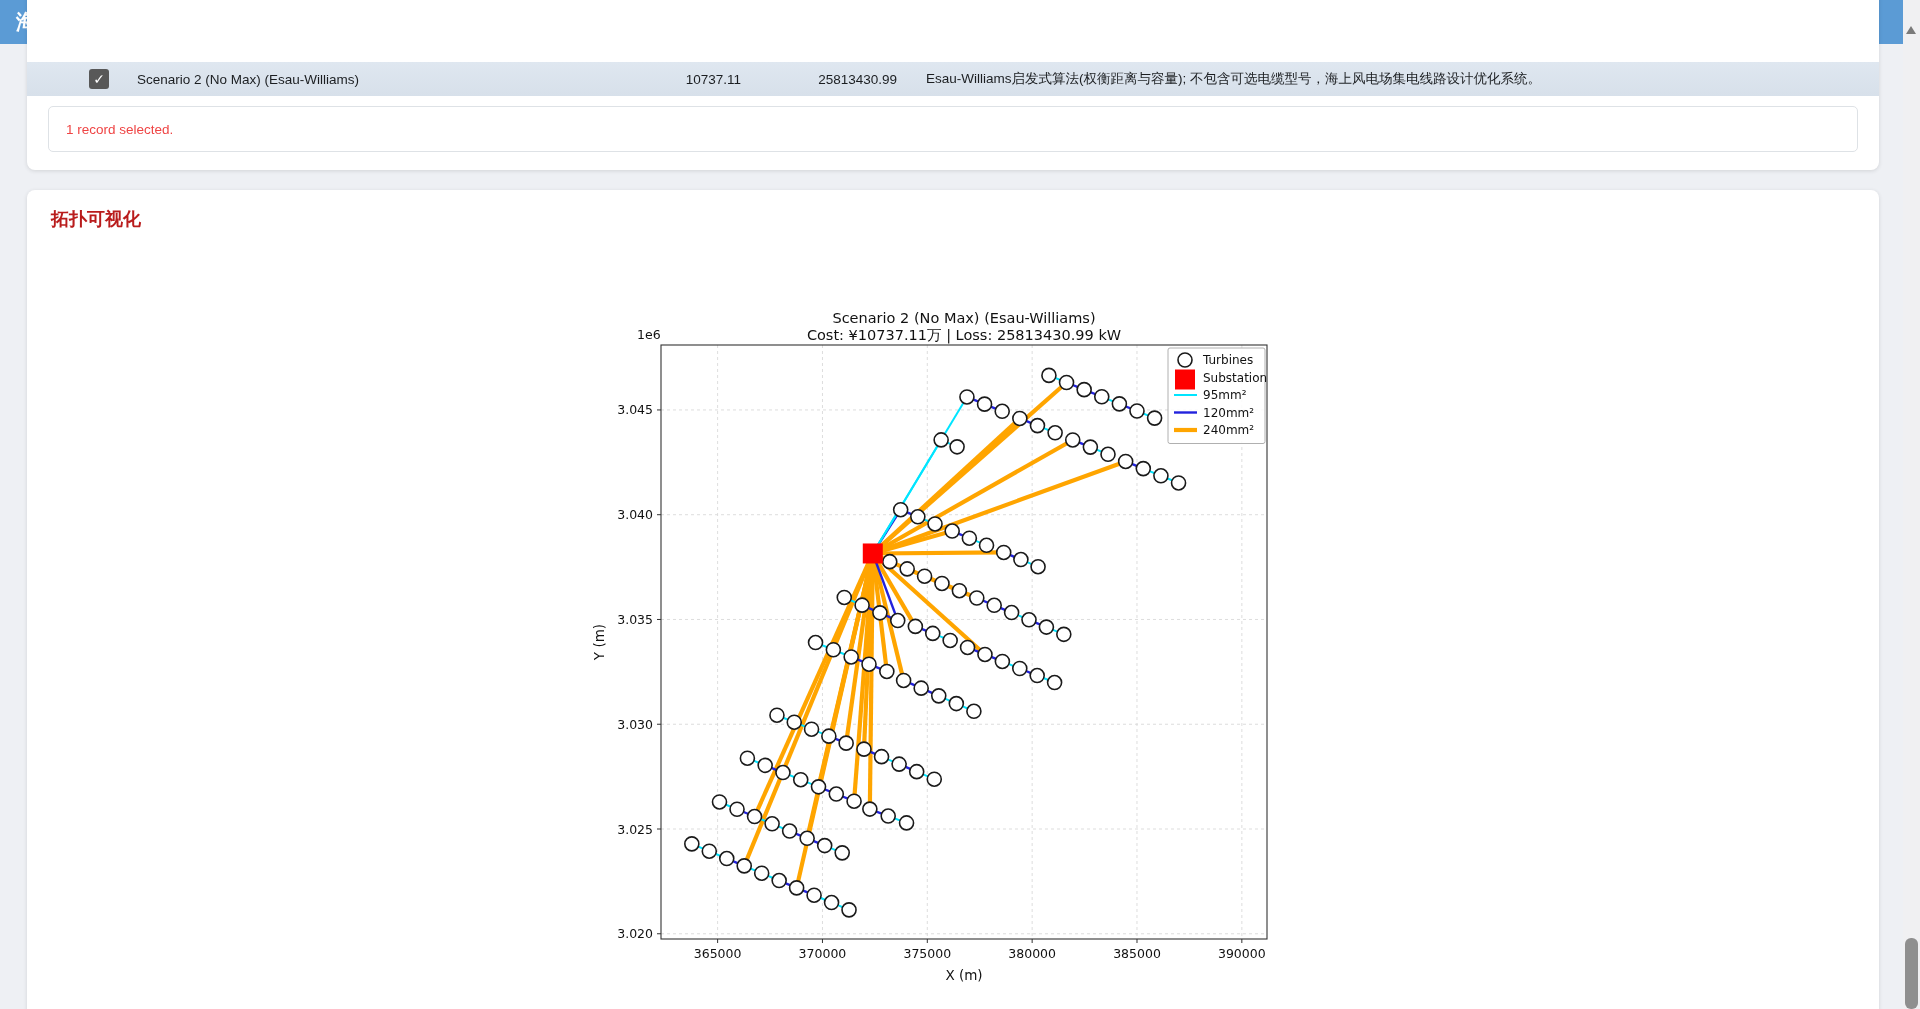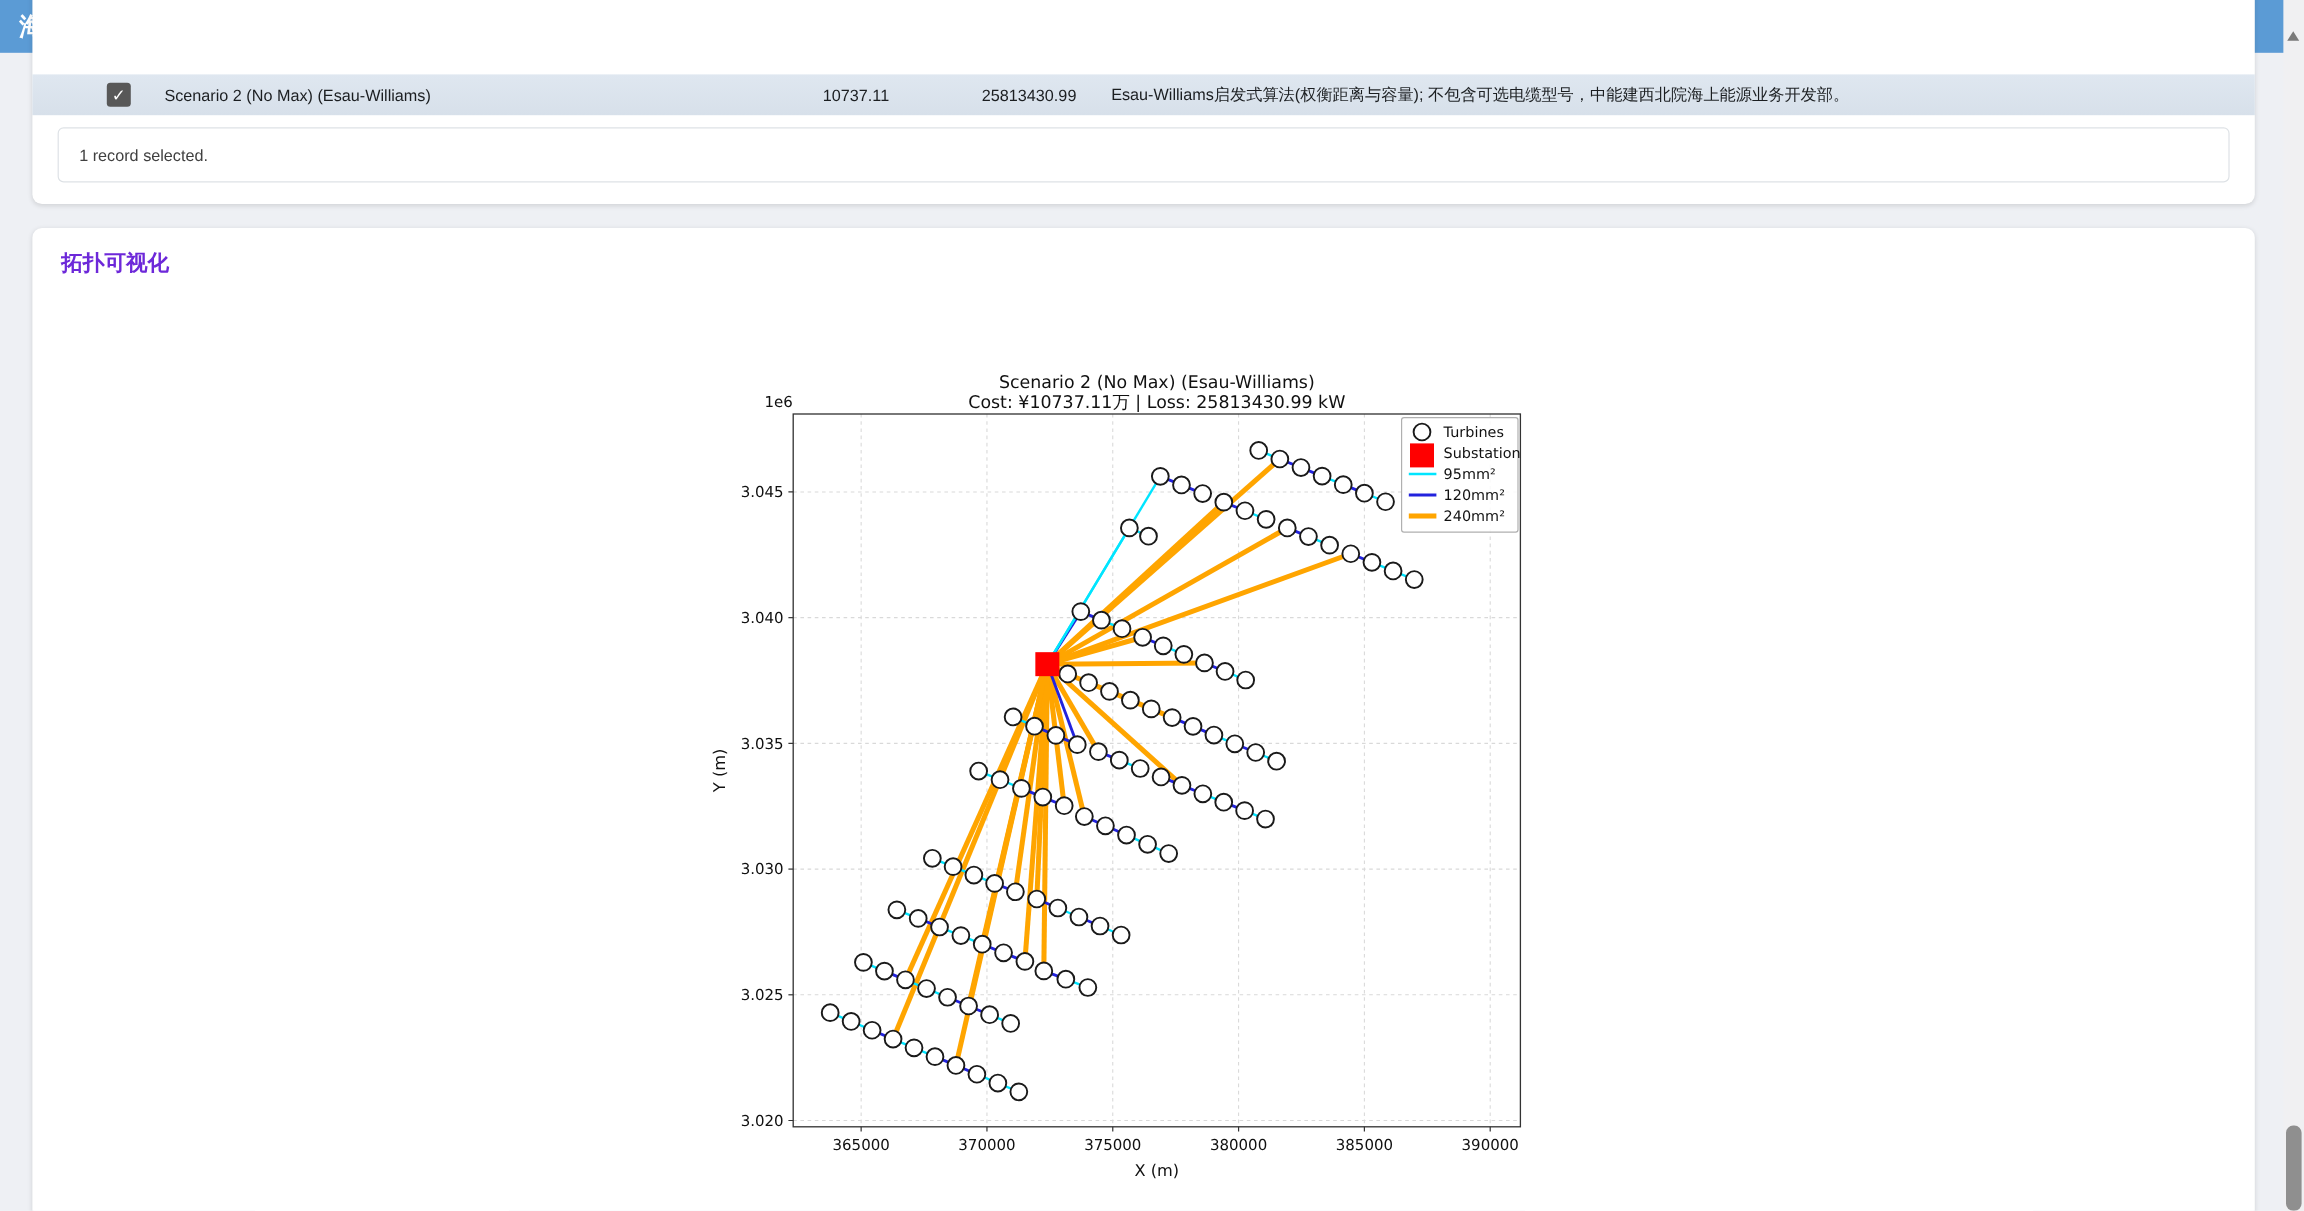--- a/index.html
+++ b/index.html
@@ -28,24 +28,24 @@
   .chk { position:absolute; left:62px; top:7px; width:20px; height:20px; background:#585858;
          border-radius:3px; color:#fff; font-size:14px; line-height:20px; text-align:center;
          cursor:pointer; }
   .cell-name { position:absolute; left:110px; }
   .cell-cost { position:absolute; left:568px; width:146px; text-align:right; }
   .cell-loss { position:absolute; left:690px; width:180px; text-align:right; }
   .cell-desc { position:absolute; left:899px; }
 
   .footer-box { position:absolute; left:21px; right:21px; top:118px; height:46px;
                 border:1px solid #dee2e6; border-radius:5px; display:flex; align-items:center;
-                padding-left:17px; font-size:13.5px; color:#404040; }
+                padding-left:17px; font-size:13.5px; color:#ef4444; }
 
   .section-title { position:absolute; left:24px; top:17px; font-size:18px; font-weight:bold;
-                   color:#6d28d9; }
+                   color:#b91c1c; }
 
   
   .plot-wrap { position:absolute; left:553px; top:104px; width:760px; height:710px; }
   svg text { font-family:"DejaVu Sans", sans-serif; }
 
   
   .scrollbar { position:absolute; right:0; top:0; width:17px; height:1009px; background:#f0f0f2; }
   .scroll-up { position:absolute; left:3px; top:26px; width:0; height:0;
                border-left:5px solid transparent; border-right:5px solid transparent;
                border-bottom:8px solid #7a7a7a; cursor:pointer; }
@@ -62,21 +62,21 @@
     <div class="subtitle">Wind Farm Collector System Design Optimizer</div>
     <div class="org">中能建西北院海上能源业务开发部</div>
   </div>
 
   <div class="card card1">
     <div class="sel-row">
       <div class="chk">✓</div>
       <span class="cell-name">Scenario 2 (No Max) (Esau-Williams)</span>
       <span class="cell-cost">10737.11</span>
       <span class="cell-loss">25813430.99</span>
-      <span class="cell-desc">Esau-Williams启发式算法(权衡距离与容量); 不包含可选电缆型号，中能建西北院海上能源业务开发部。</span>
+      <span class="cell-desc">Esau-Williams启发式算法(权衡距离与容量); 不包含可选电缆型号，海上风电场集电线路设计优化系统。</span>
     </div>
     <div class="footer-box">
       <span>1 record selected.</span>
     </div>
   </div>
 
   <div class="card card2">
     <div class="section-title">拓扑可视化</div>
     <div class="plot-wrap">
       <svg id="plot" width="760" height="710" viewBox="0 0 760 710">

